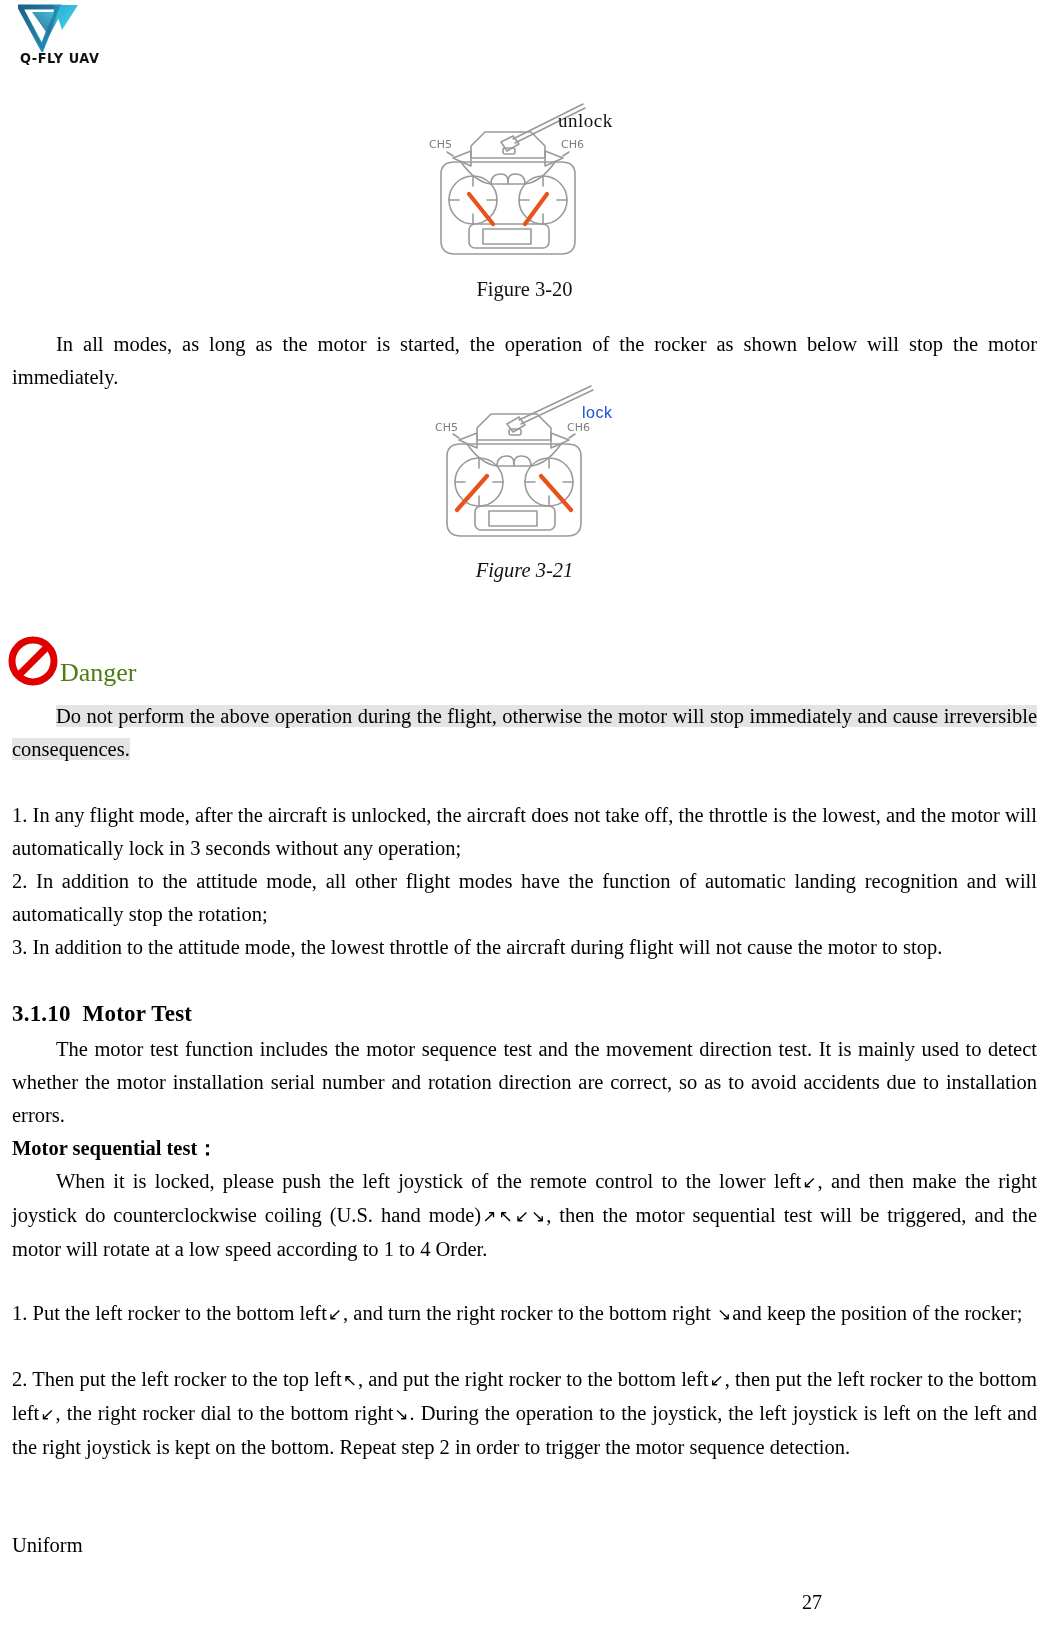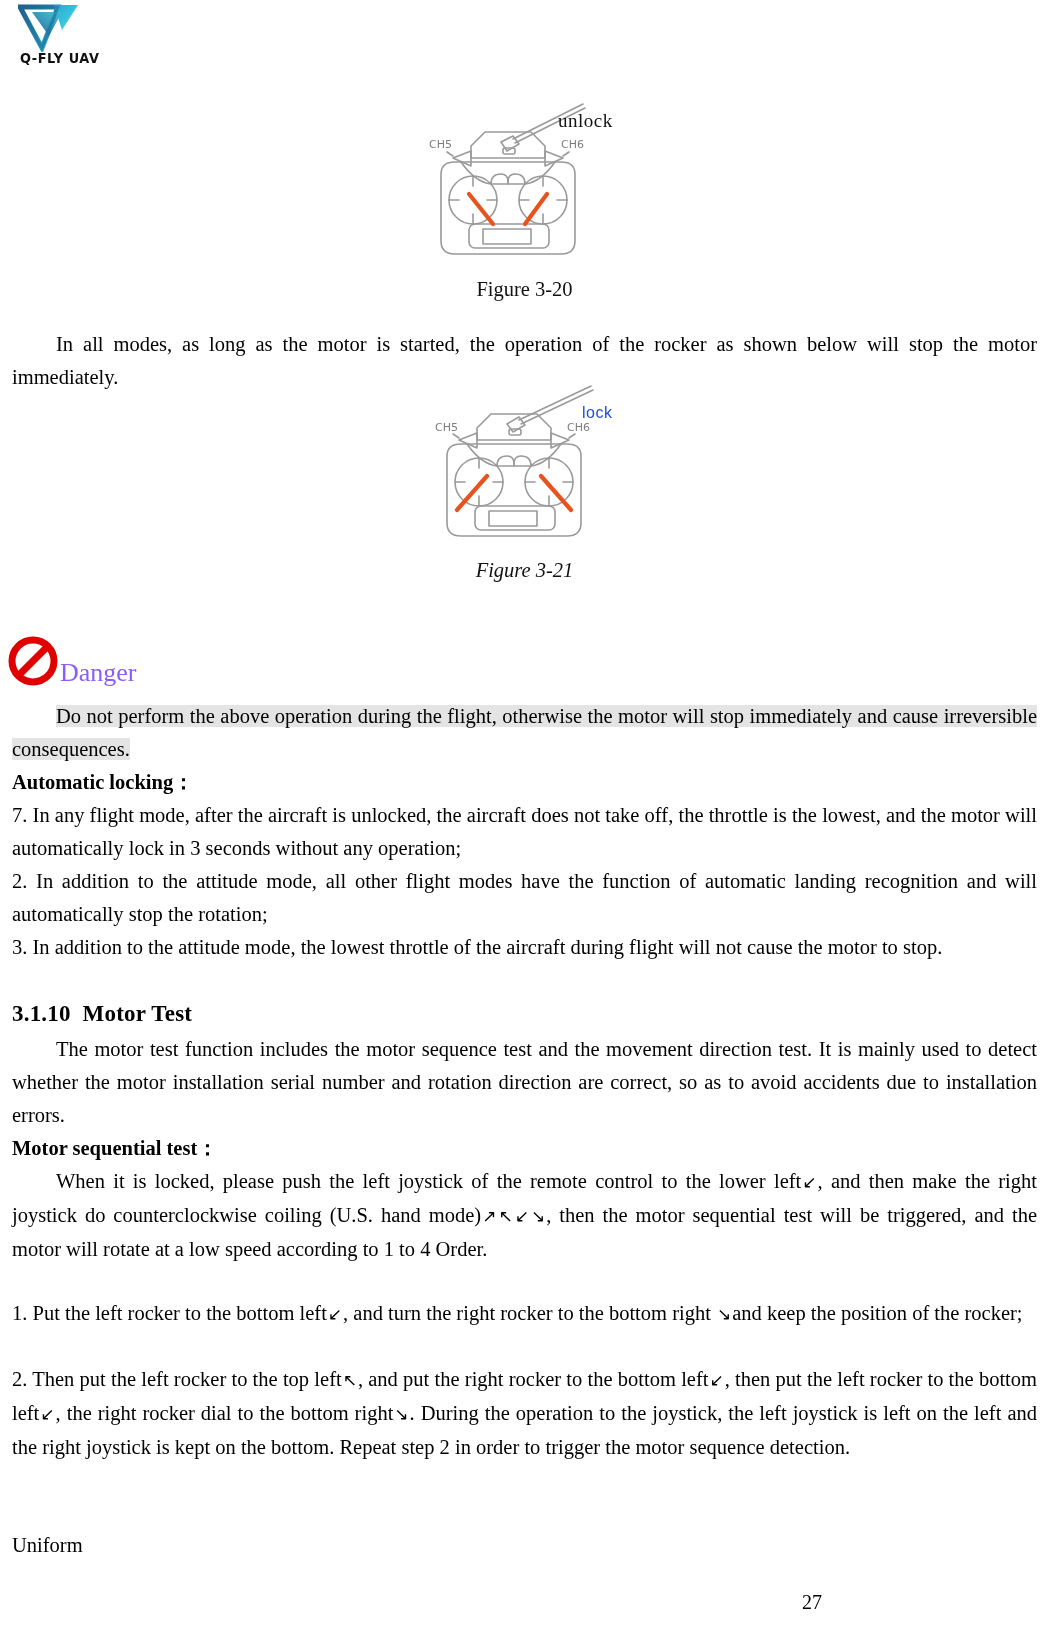--- a/index.html
+++ b/index.html
@@ -91,21 +91,21 @@
   .indent {
     text-indent: 44px;
   }
   .bold {
     font-weight: bold;
   }
   .hl {
     background: #e4e4e4;
   }
   .danger-label {
-    color: #8b5cf6;
+    color: #4d7c0f;
     font-size: 26px;
     vertical-align: -6px;
   }
   .danger-row {
     position: absolute;
     left: 6px;
     display: flex;
     align-items: flex-end;
     gap: 0px;
   }
@@ -268,22 +268,21 @@
       <circle cx="27" cy="27" r="21" fill="none" stroke="#e00000" stroke-width="7"></circle>
       <line x1="13" y1="41" x2="41" y2="13" stroke="#e00000" stroke-width="7" stroke-linecap="butt"></line>
     </svg>
     <span class="danger-label">Danger</span>
   </div>
 
   <div class="body-text just indent" style="top:700px;">
     <span class="hl">Do not perform the above operation during the flight, otherwise the motor will stop immediately and cause irreversible consequences.</span>
   </div>
 
-  <div class="body-text bold" style="top:766px;">Automatic locking：</div>
-  <div class="body-text just" style="top:799px;">7.   In any flight mode, after the aircraft is unlocked, the aircraft does not take off, the throttle is the lowest, and the motor will automatically lock in 3 seconds without any operation;</div>
+  <div class="body-text just" style="top:799px;">1.   In any flight mode, after the aircraft is unlocked, the aircraft does not take off, the throttle is the lowest, and the motor will automatically lock in 3 seconds without any operation;</div>
   <div class="body-text just" style="top:865px;">2. In addition to the attitude mode, all other flight modes have the function of automatic landing recognition and will automatically stop the rotation;</div>
   <div class="body-text just" style="top:931px;">3. In addition to the attitude mode, the lowest throttle of the aircraft during flight will not cause the motor to stop.</div>
 
   <div class="body-text section-head" style="top:997px;">
     <span>3.1.10</span>&nbsp;&nbsp;<span>Motor Test</span>
   </div>
 
   <div class="body-text just indent" style="top:1033px;">The motor test function includes the motor sequence test and the movement direction test. It is mainly used to detect whether the motor installation serial number and rotation direction are correct, so as to avoid accidents due to installation errors.</div>
 
   <div class="body-text bold" style="top:1132px;">Motor sequential test：</div>

